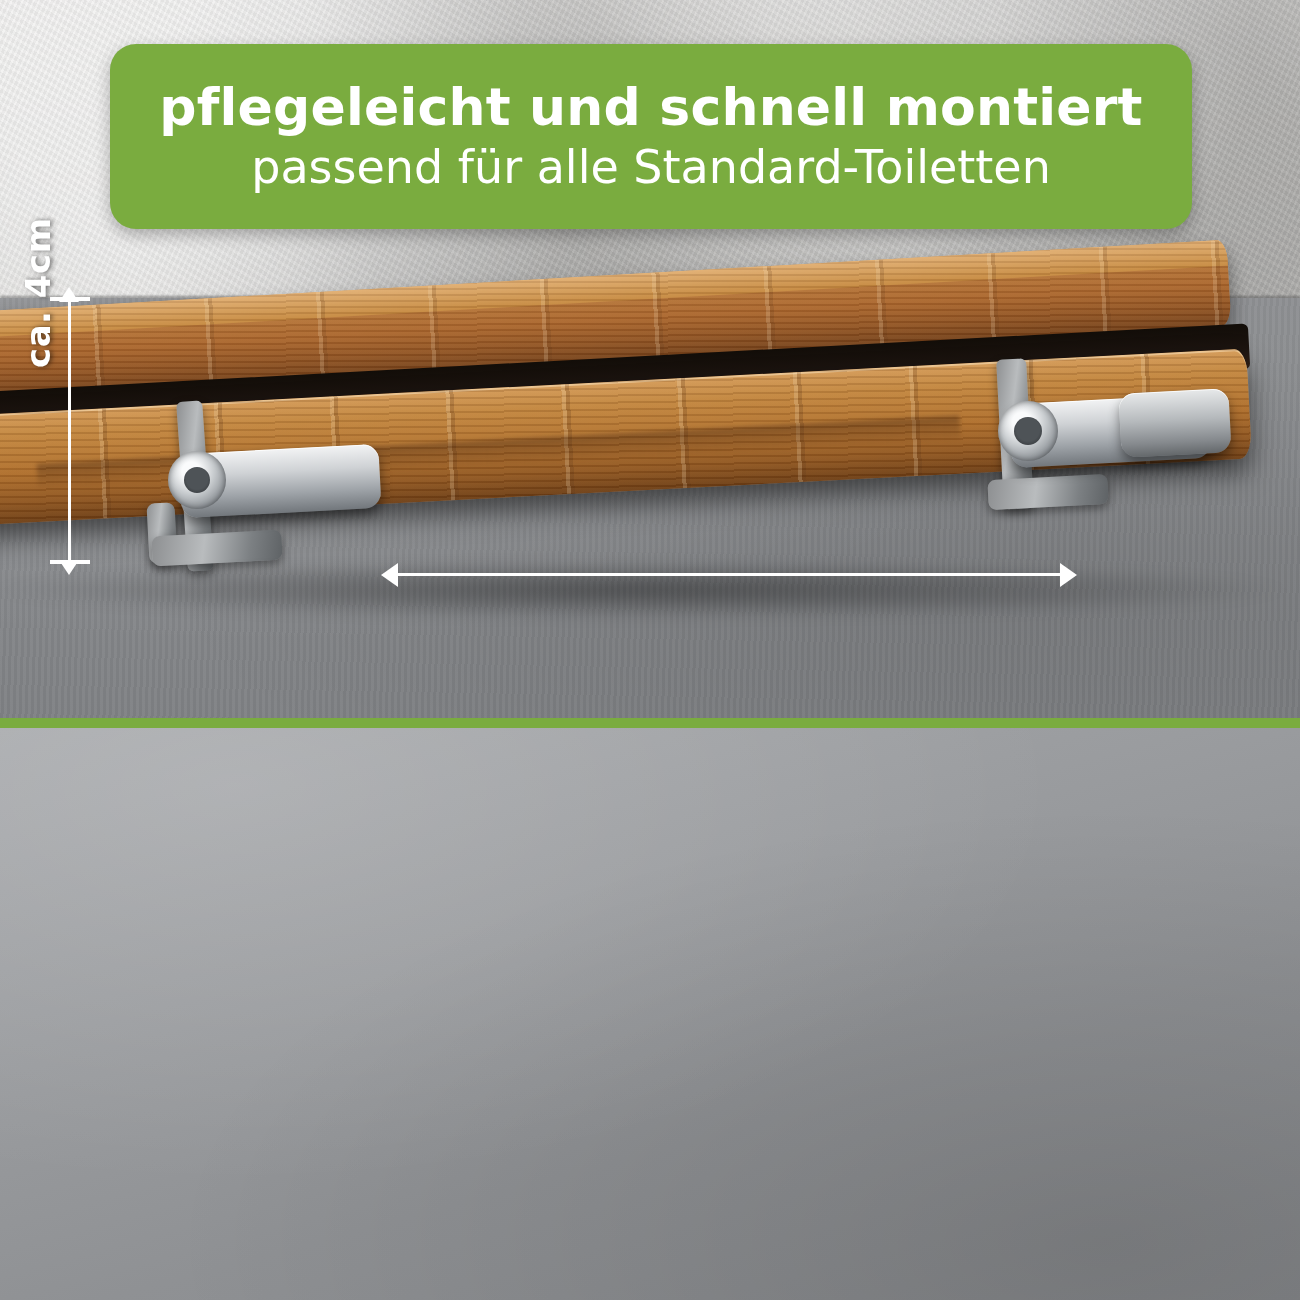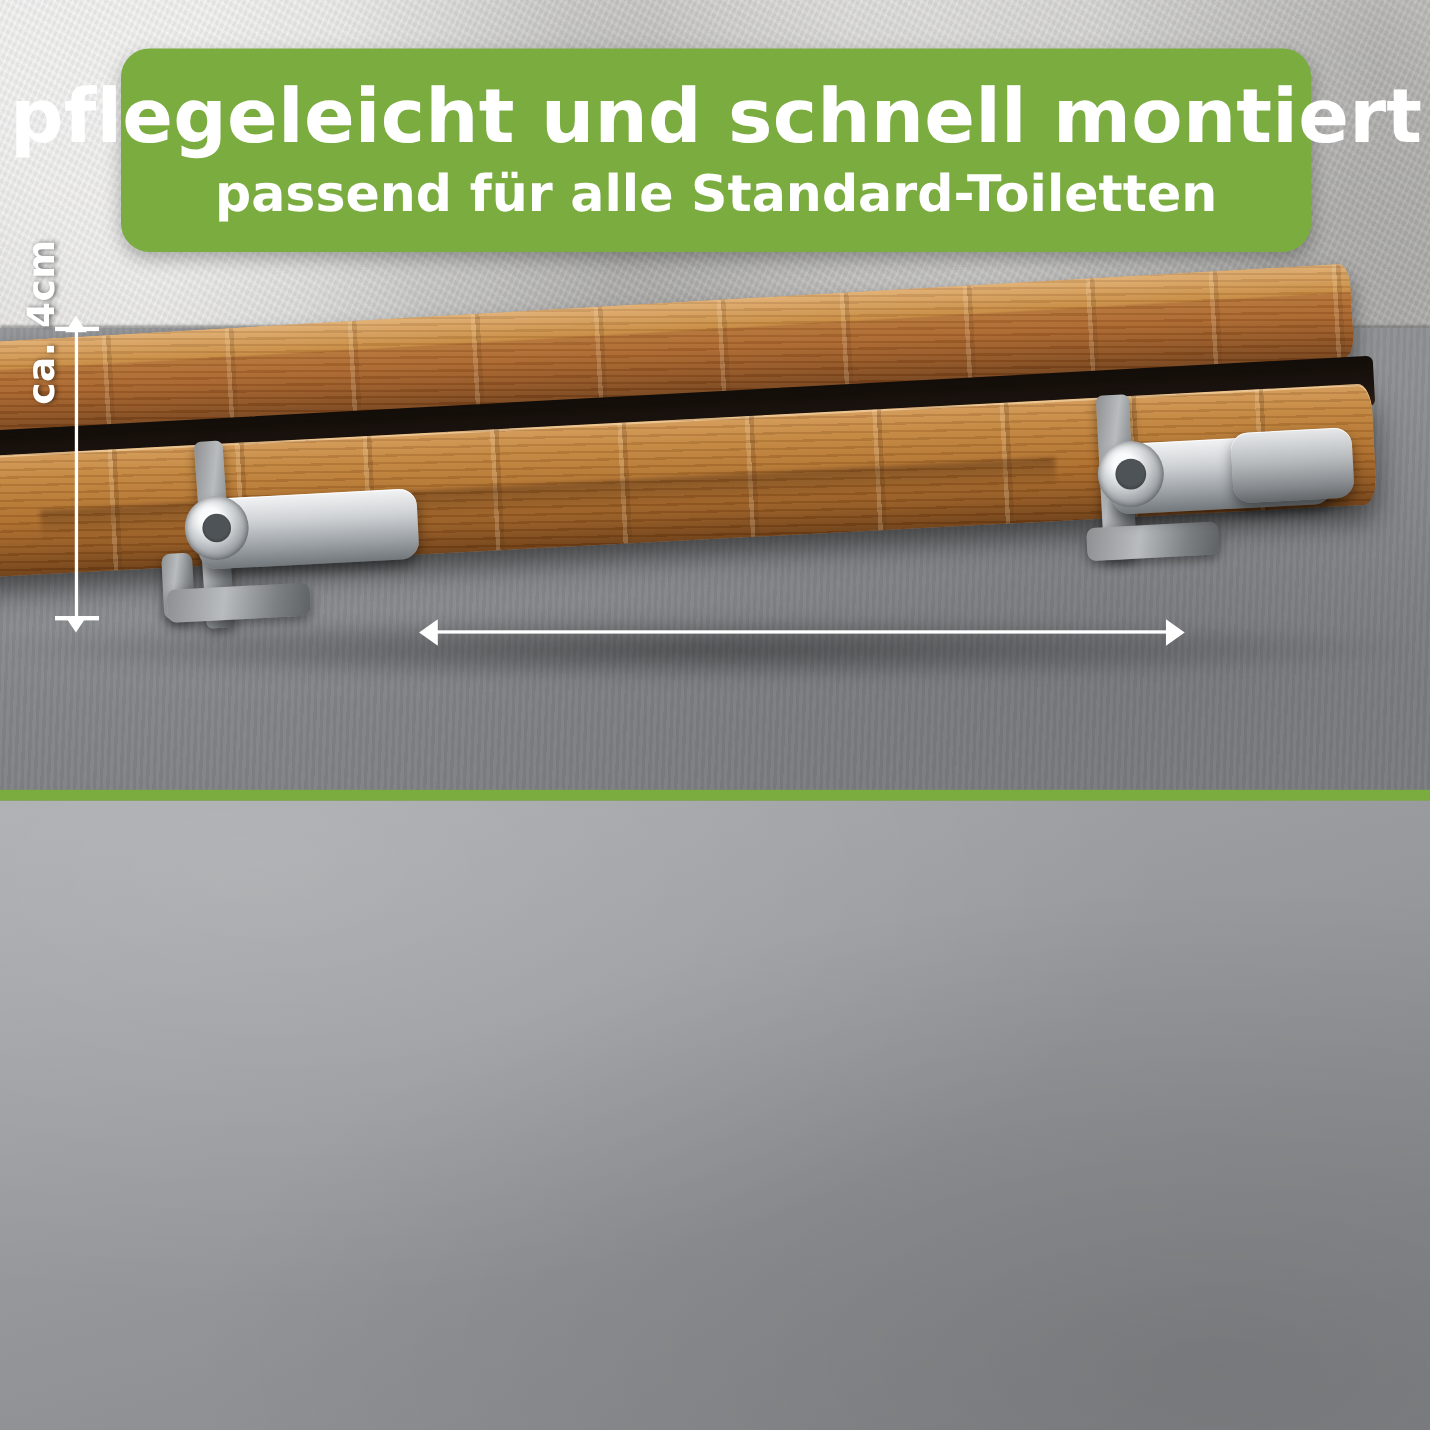--- a/index.html
+++ b/index.html
@@ -196,25 +196,25 @@
   }
 
   
   .banner{
     position:absolute;left:110px;top:44px;width:1082px;height:185px;
     background:#7aac3f;border-radius:26px;
     box-shadow:0 6px 16px rgba(0,0,0,.28);
     display:flex;flex-direction:column;align-items:center;justify-content:center;
   }
   .banner-l1{
-    color:#fff;font-size:68px;font-weight:700;line-height:1.04;white-space:nowrap;
+    color:#fff;font-size:52px;font-weight:700;line-height:1.04;white-space:nowrap;
     letter-spacing:.2px;
   }
   .banner-l2{
-    color:#fff;font-size:46px;font-weight:700;line-height:1.1;white-space:nowrap;
+    color:#fff;font-size:46px;font-weight:400;line-height:1.1;white-space:nowrap;
     margin-top:8px;
   }
 
   
   .divider{position:absolute;left:0;top:718px;width:1300px;height:10px;background:#7aac3f;}
 
   
   .bottom{
     position:absolute;left:0;top:728px;width:1300px;height:572px;overflow:hidden;
     background:linear-gradient(165deg,#a6a8ab 0%, #9a9c9f 35%, #8f9194 65%, #87898c 100%);

